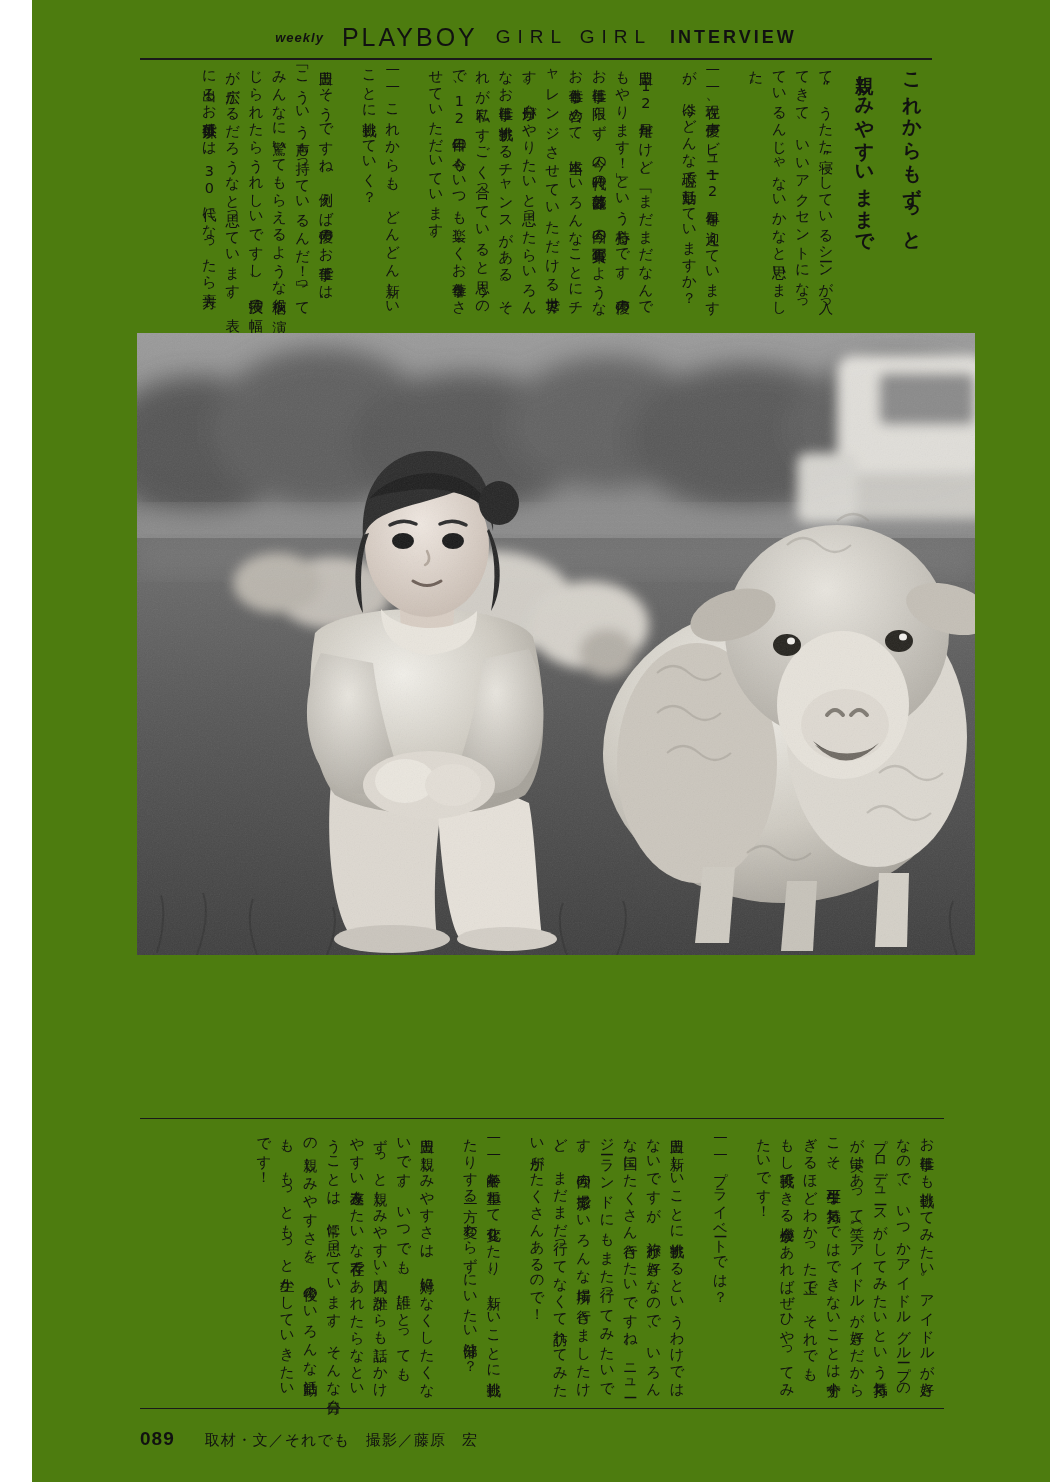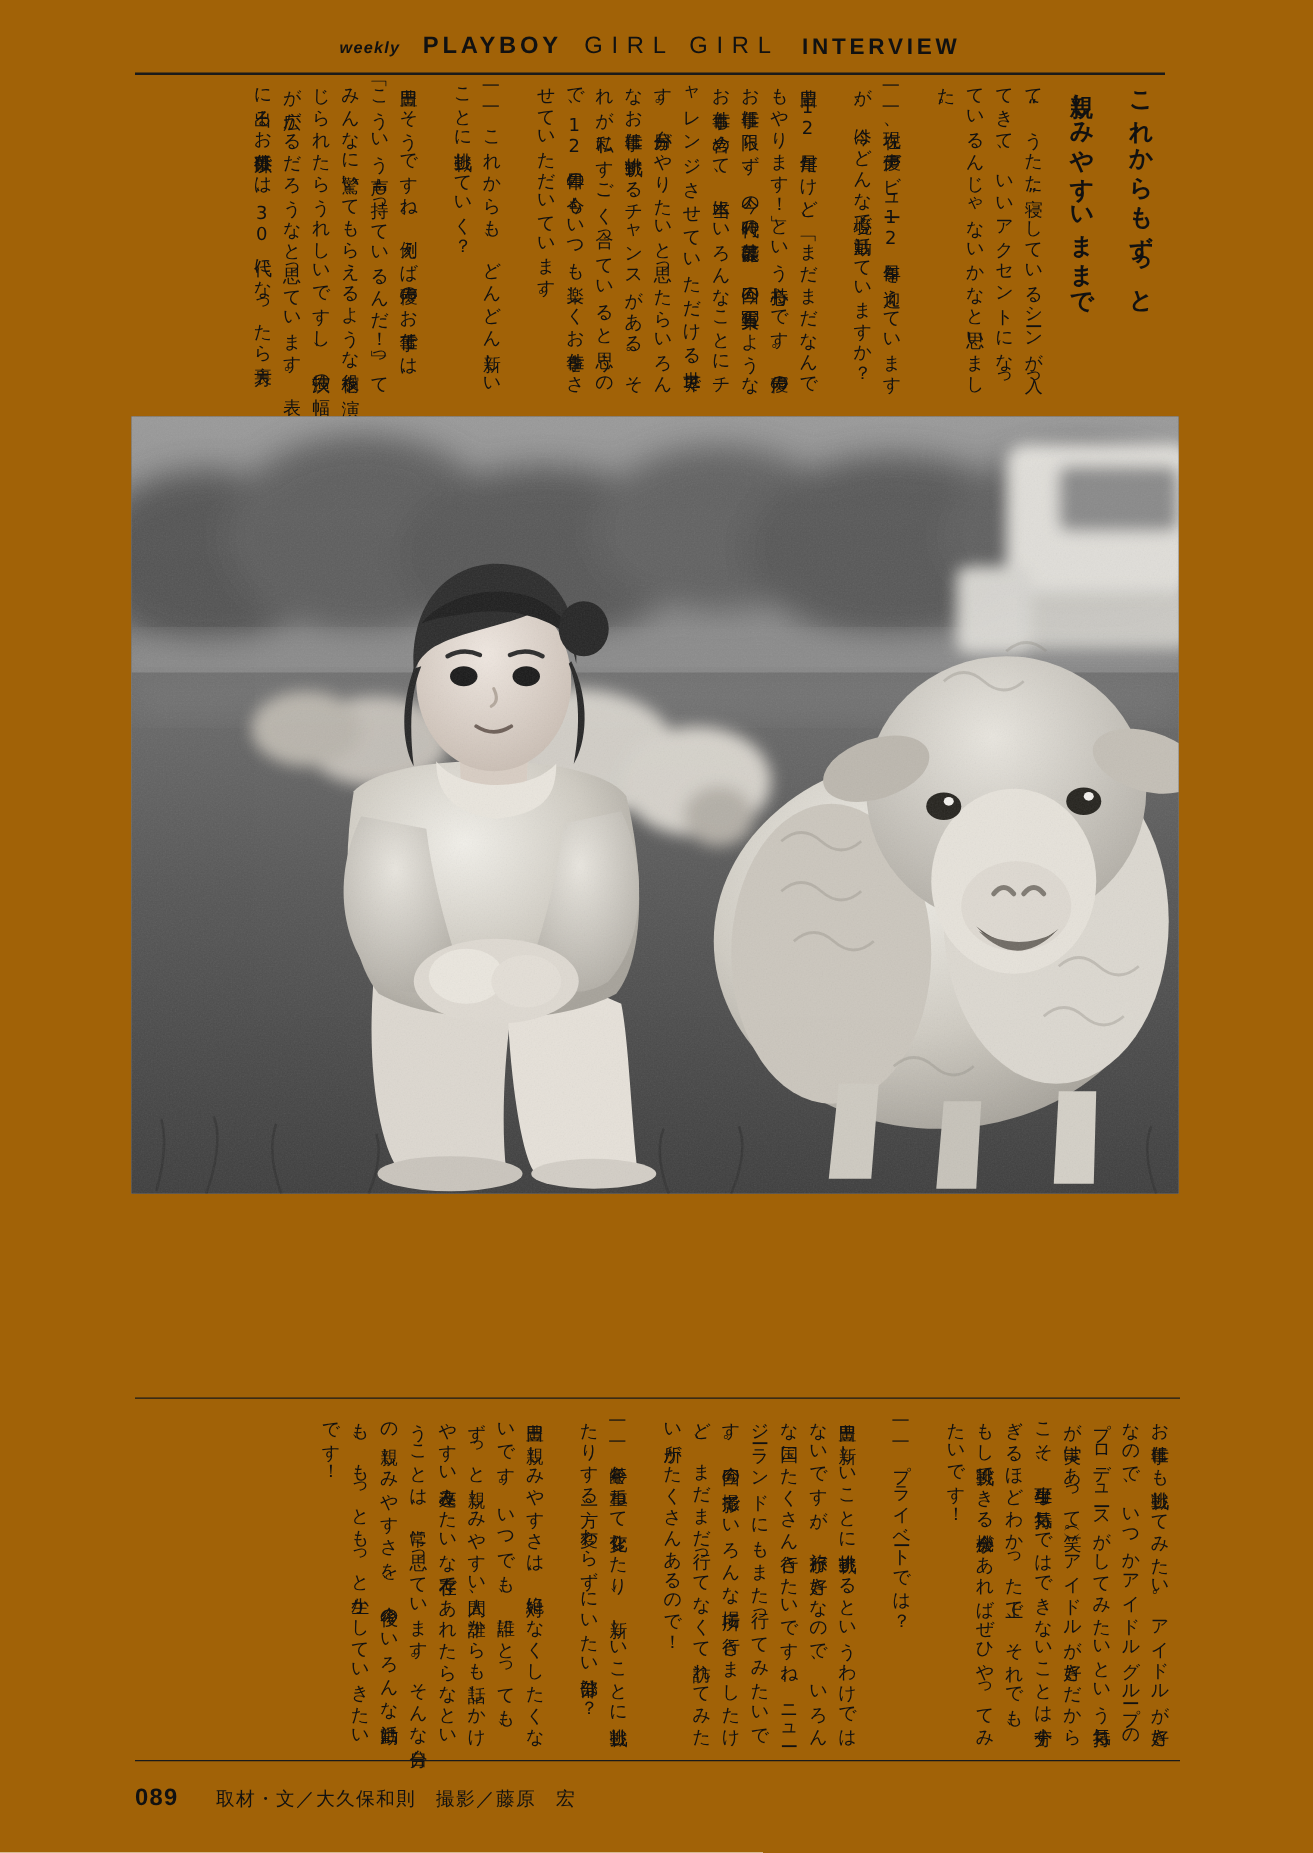--- a/index.html
+++ b/index.html
@@ -12,21 +12,22 @@
     height: 1482px;
     font-family: "Liberation Sans", sans-serif;
     color: #111;
     position: relative;
     overflow: hidden;
   }
 
   .page {
     position: absolute;
     inset: 0;
-    background: #a16207;
+    background: #4d7c0f;
+    margin-left: 32px;
   }
 
   
   .masthead {
     position: absolute;
     top: 22px;
     left: 108px;
     right: 118px;
     height: 30px;
     display: flex;
@@ -36,22 +37,22 @@
     border-bottom: 2px solid #1a1a1a;
     padding-bottom: 6px;
   }
   .masthead .weekly {
     font-size: 13px;
     font-weight: 700;
     letter-spacing: 1px;
     font-style: italic;
   }
   .masthead .playboy {
-    font-size: 19px;
-    font-weight: 700;
+    font-size: 25px;
+    font-weight: 400;
     letter-spacing: 3px;
   }
   .masthead .cover {
     font-size: 19px;
     font-weight: 400;
     letter-spacing: 7px;
   }
   .masthead .interview {
     font-size: 18px;
     font-weight: 700;
@@ -379,16 +380,16 @@
     <div class="vtext col">——プライベートでは？</div>
     <div class="vtext col">豊田　新しいことに挑戦するというわけではないですが、旅行が好きなので、いろんな国にたくさん行きたいですね。ニュージーランドにもまた行ってみたいです。今回の撮影でいろんな場所に行きましたけど、まだまだ行ってなくて訪れてみたい所がたくさんあるので！</div>
     <div class="vtext col">——年齢を重ねて変化したり、新しいことに挑戦したりする一方、変わらずにいたい部分は？</div>
     <div class="vtext col">豊田　親しみやすさは、絶対になくしたくないです。いつでも、誰にとっても、ずっと親しみやすい人間、誰からも話しかけやすい友達みたいな存在であれたらなということは、常に思っています。そんな自分の親しみやすさを、今後のいろんな活動にも、もっともっと生かしていきたいです！</div>
   </div>
 
   <div class="bottom-rule"></div>
 
   <div class="footer">
     <span class="pageno">089</span>
-    <span class="credits">取材・文／大久保和則　撮影／藤原　宏</span>
+    <span class="credits">取材・文／それでも　撮影／藤原　宏</span>
   </div>
 
 </div>
 
 </body></html>

